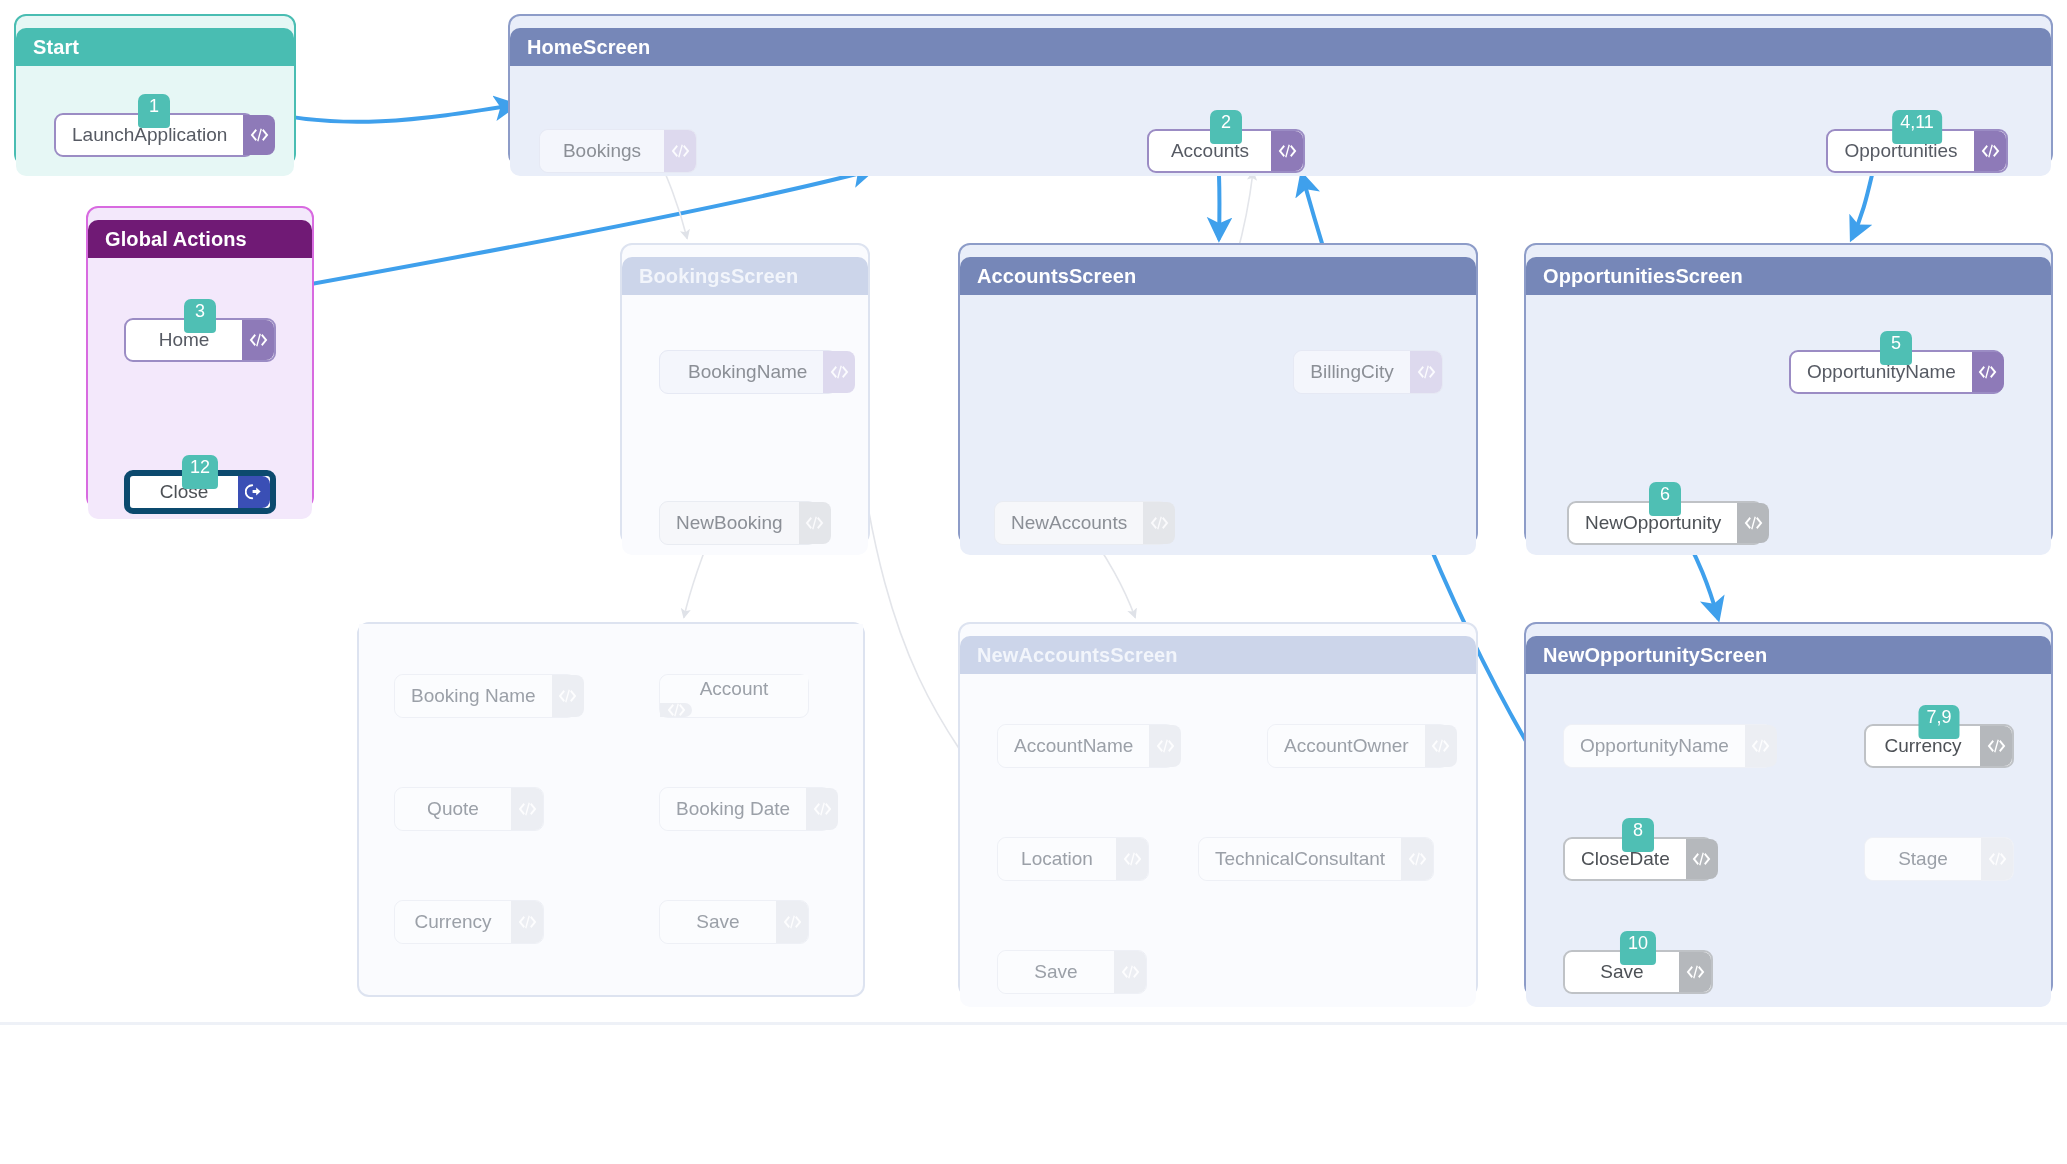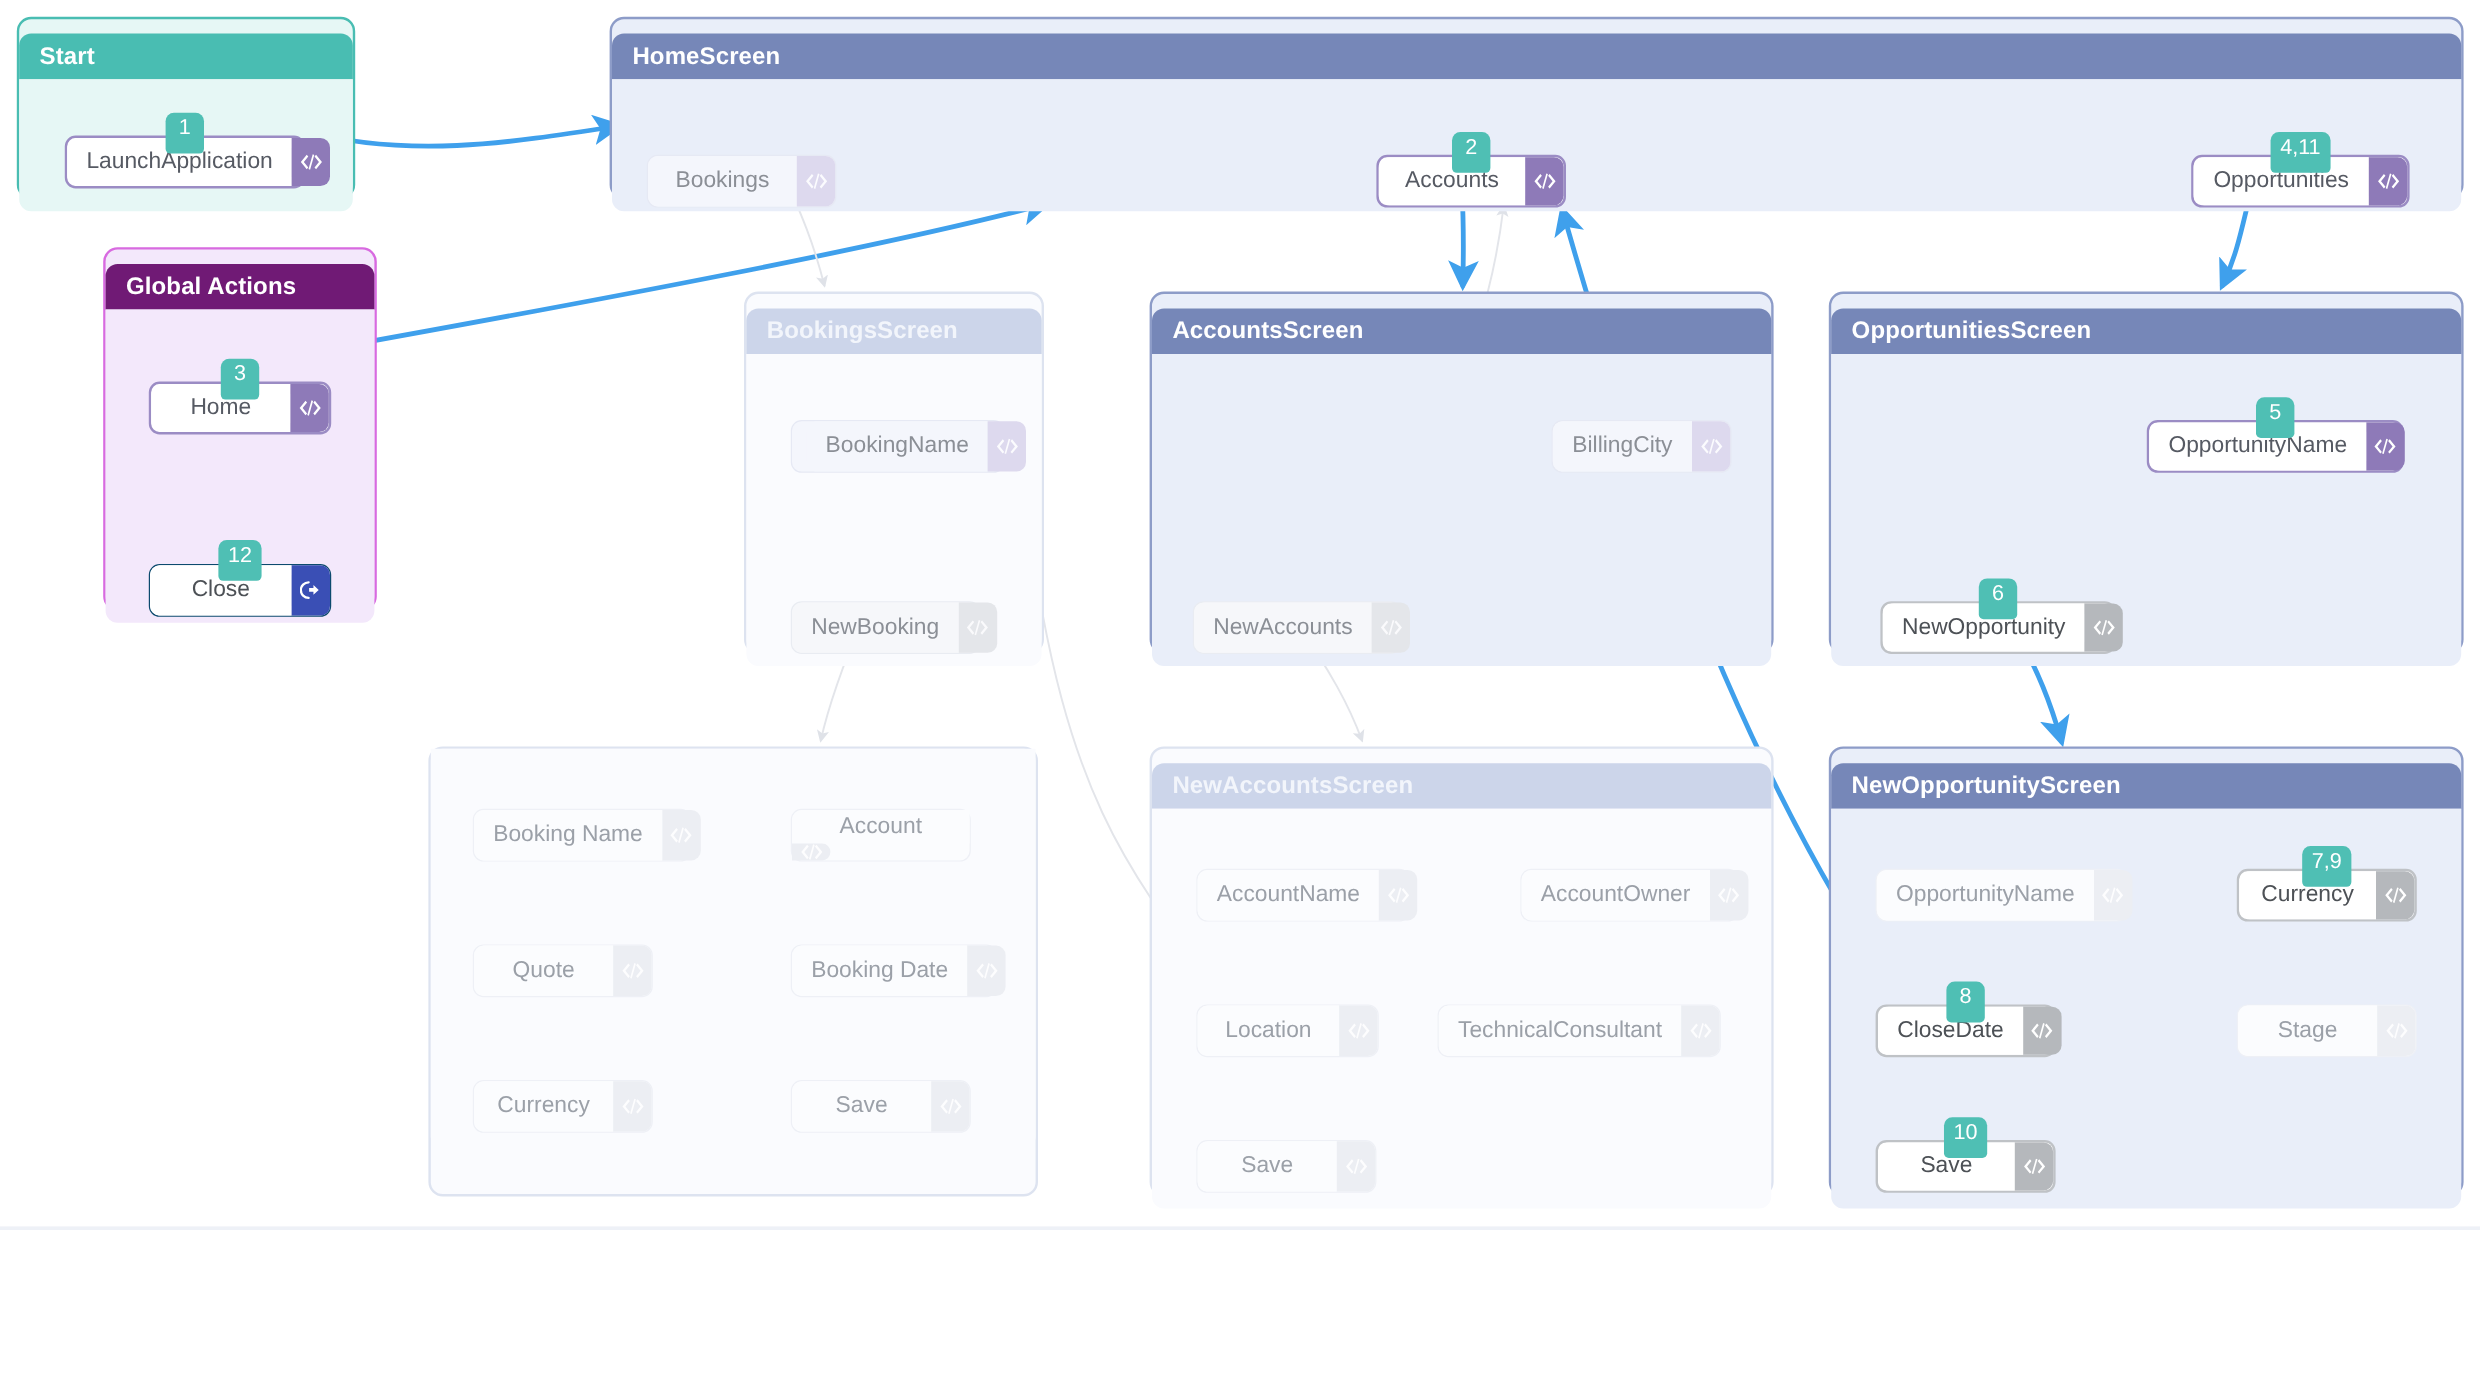--- a/index.html
+++ b/index.html
@@ -110,21 +110,21 @@
   .node.n-purple .node-icon { background: #8e7ab8; }
   .node.n-purple .node-icon svg { fill: #ffffff; }
 
   
   .node.n-grey { border: 2px solid #bfc2c6; background: #ffffff; }
   .node.n-grey .node-label { color: #4d5156; background: #ffffff; }
   .node.n-grey .node-icon { background: #b5b8bc; }
   .node.n-grey .node-icon svg { fill: #ffffff; }
 
   
-  .node.n-navy { border: 1px solid #0c4a6e; background: #ffffff; }
+  .node.n-navy { border: 6px solid #0c4a6e; background: #ffffff; }
   .node.n-navy .node-label { color: #4d5156; background: #ffffff; }
   .node.n-navy .node-icon { background: #3a4fb5; }
   .node.n-navy .node-icon svg { fill: #ffffff; }
 
   
   .node.n-dim-purple { border: 1px solid #e6e9f4; background: #f4f6fc; }
   .node.n-dim-purple .node-label { color: #8b8f96; background: #f4f6fc; }
   .node.n-dim-purple .node-icon { background: #ddd9ee; }
   .node.n-dim-purple .node-icon svg { fill: #fbfbfe; }
 

